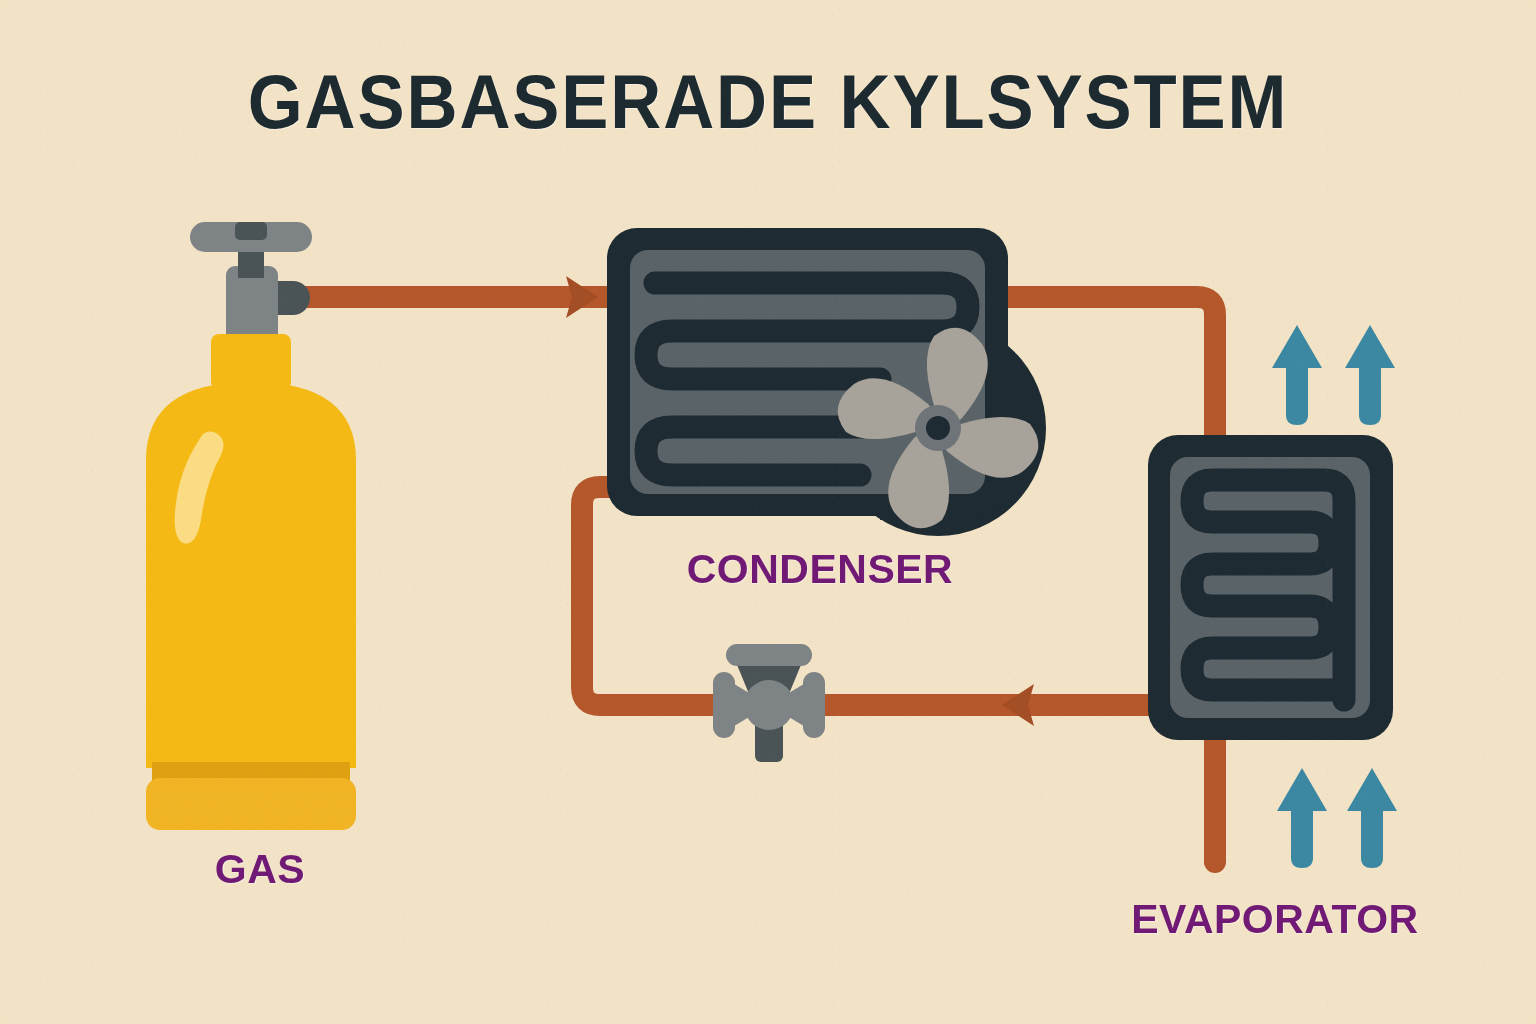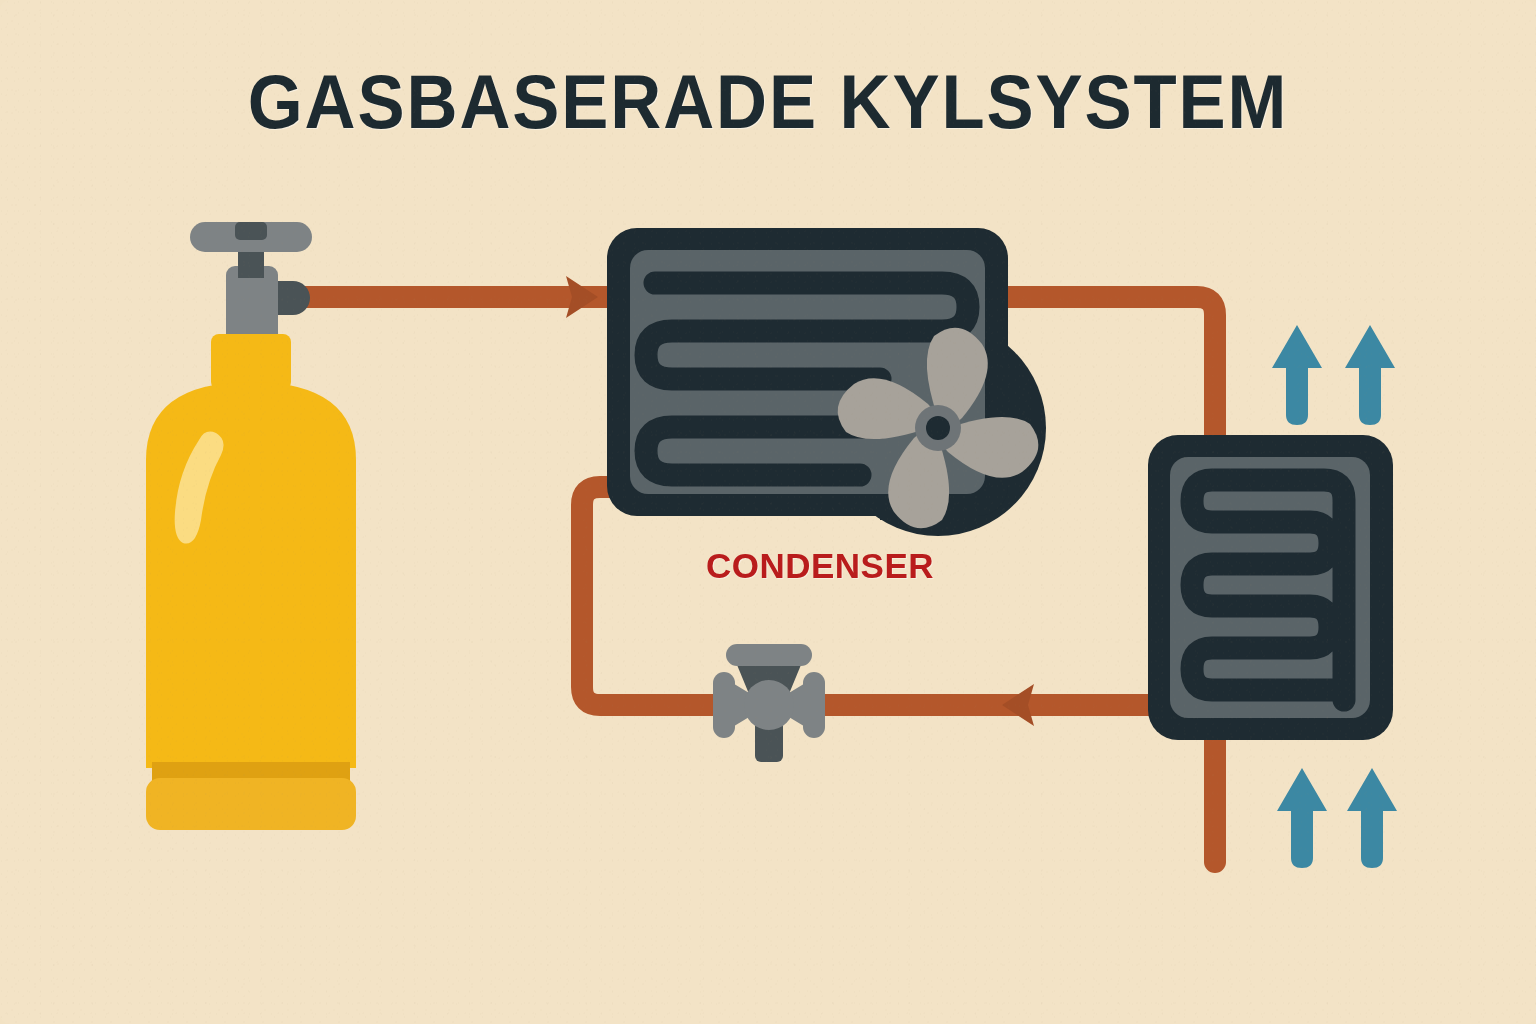--- a/index.html
+++ b/index.html
@@ -49,23 +49,23 @@
     letter-spacing: 2px;
     color: #1D2A30;
     transform: scaleX(.93);
     text-shadow: 1px 1px 0 rgba(255,255,255,.45);
     white-space: nowrap;
   }
   .lbl {
     position: absolute;
     font-family: "Liberation Sans", sans-serif;
     font-weight: bold;
-    font-size: 35px;
+    font-size: 41px;
     letter-spacing: .5px;
-    color: #b91c1c;
+    color: #701a75;
     text-shadow: 1px 1px 0 rgba(255,255,255,.4);
     white-space: pre-line;
     text-align: center;
     line-height: 1.15;
   }
   #lbl-gas      { left: 150px; top: 846px; width: 220px; }
   #lbl-cond     { left: 600px; top: 546px; width: 440px; }
   #lbl-exp      { left: 580px; top: 798px; width: 320px; }
   #lbl-evap     { left: 1080px; top: 896px; width: 390px; }
 </style>
@@ -181,16 +181,18 @@
       <path d="M 1370 325 L 1395 368 L 1381 368 L 1381 415 Q 1381 425 1370 425 Q 1359 425 1359 415 L 1359 368 L 1345 368 Z"></path>
     </g>
     <g fill="#3C88A3">
       <path d="M 1302 768 L 1327 811 L 1313 811 L 1313 858 Q 1313 868 1302 868 Q 1291 868 1291 858 L 1291 811 L 1277 811 Z"></path>
       <path d="M 1372 768 L 1397 811 L 1383 811 L 1383 858 Q 1383 868 1372 868 Q 1361 868 1361 858 L 1361 811 L 1347 811 Z"></path>
     </g>
   </svg>
 
   <div class="ttl">GASBASERADE KYLSYSTEM</div>
 
+  <div class="lbl" id="lbl-gas">GAS</div>
   <div class="lbl" id="lbl-cond">CONDENSER</div>
+  <div class="lbl" id="lbl-evap">EVAPORATOR</div>
 
   <div id="grain"></div>
 </div>
 
 </body></html>

